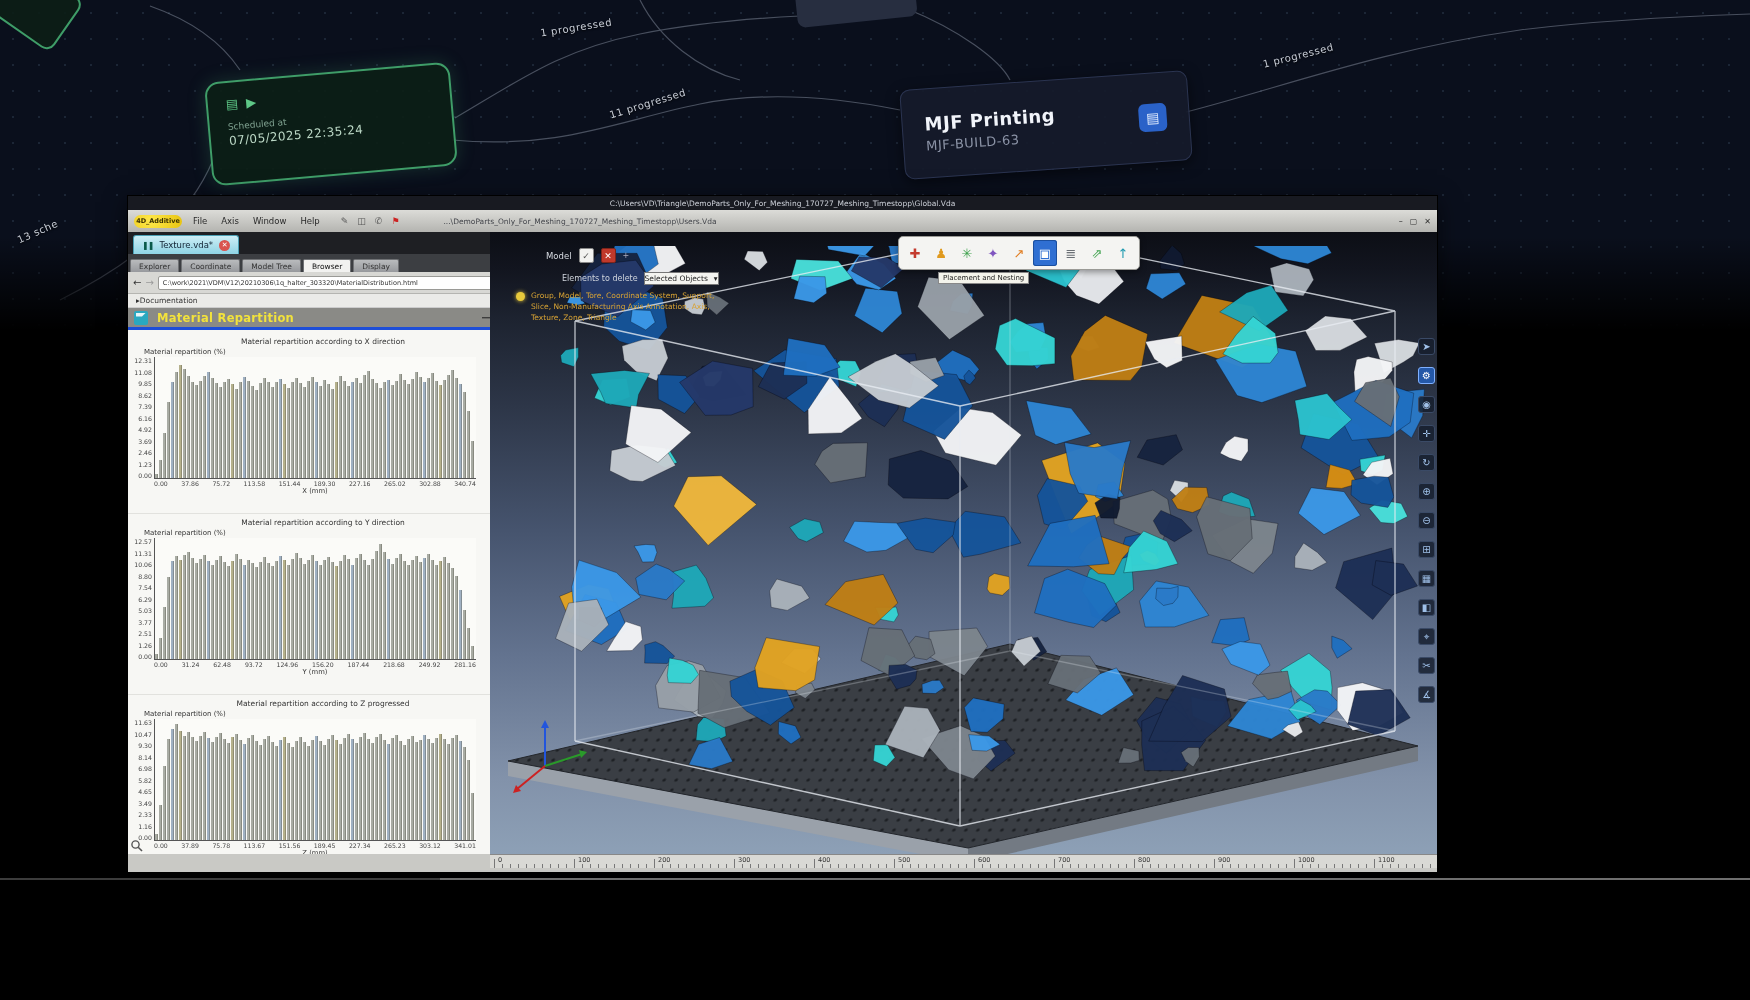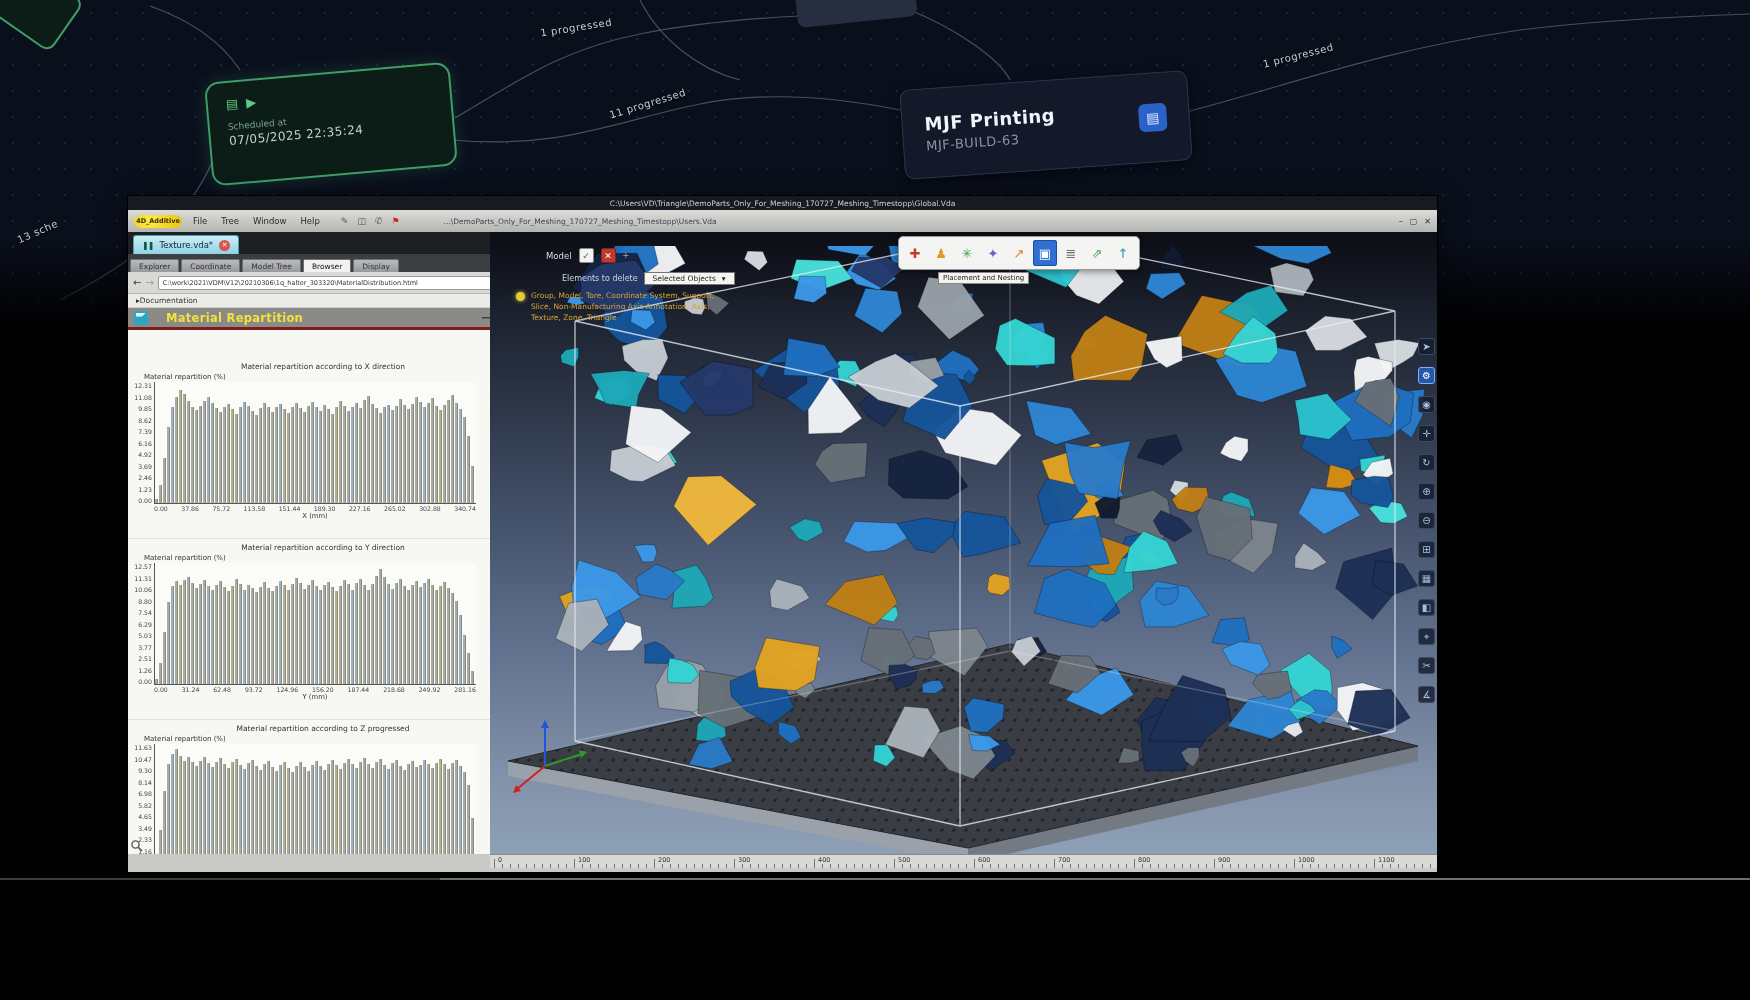--- a/index.html
+++ b/index.html
@@ -73,28 +73,28 @@
   .ptab.active{background:#f2f2f0;color:#111;}
   #browser-bar{height:22px;background:#d8d8d4;display:flex;align-items:center;gap:4px;padding:0 5px;
     border-bottom:1px solid #b5b5b1;}
   #browser-bar .nav{font-size:10px;color:#333;}
   #browser-bar .nav.dis{color:#999;}
   .addr{flex:1;height:14px;font-size:6.5px;color:#333;background:#fff;border:1px solid #9a9a96;
     border-radius:2px;padding:0 4px;font-family:"DejaVu Sans",sans-serif;}
   #doc-row{height:14px;background:#ebebe8;font-size:7.5px;color:#333;display:flex;align-items:center;
     padding:0 8px;border-bottom:1px solid #ccc;}
   #report{flex:1;position:relative;background:#f7f7f4;overflow:hidden;}
-  #report-header{height:22px;background:#8a8a86;border-bottom:3px solid #7f1d1d;display:flex;
-    align-items:center;padding:0 6px;gap:18px;}
+  #report-header{height:22px;background:#8a8a86;border-bottom:3px solid #1d4ed8;display:flex;
+    align-items:center;padding:0 6px;gap:9px;}
   #report-logo{width:14px;height:14px;background:#2aa8c0;border-radius:2px;position:relative;}
   #report-logo:before{content:"";position:absolute;left:2px;top:2px;width:10px;height:4px;background:#e6f6fa;
     clip-path:polygon(0 0,100% 0,60% 100%,0 100%);}
   #report-title{color:#f2e23c;font-size:11.5px;font-weight:bold;letter-spacing:.3px;}
   #ct-logo{margin-left:auto;width:40px;height:16px;opacity:.8;}
-  #charts{position:absolute;left:0;top:25px;right:8px;bottom:0;margin-top:25px;}
+  #charts{position:absolute;left:0;top:25px;right:8px;bottom:0;}
   .chart{height:181px;position:relative;border-bottom:1px solid #e2e2de;}
   .c-title{text-align:center;font-size:7.5px;color:#333;padding-top:4px;}
   .c-ylabel{font-size:7px;color:#333;margin:2px 0 1px 16px;}
   .c-body{display:flex;margin-left:2px;}
   .c-yticks{width:24px;display:flex;flex-direction:column;justify-content:space-between;
     text-align:right;font-size:6.2px;color:#444;height:122px;padding-right:2px;}
   .c-plot{position:relative;width:322px;height:122px;background:#fbfbf8;
     border-left:1px solid #555;border-bottom:1px solid #555;display:flex;align-items:flex-end;}
   .bar{width:3px;margin-right:1px;border-right:1px solid rgba(75,75,62,.35);}
   .c-xticks{margin-left:26px;width:322px;display:flex;justify-content:space-between;
@@ -118,21 +118,21 @@
   #delete-row{position:absolute;left:56px;top:16px;display:flex;align-items:center;gap:7px;}
   #delete-row .dlabel{color:#d9dde4;font-size:8.5px;}
   .sqbtn{width:15px;height:15px;border:1px solid #888;border-radius:2px;display:flex;align-items:center;
     justify-content:center;font-size:9px;}
   #del-check{background:#f2f2f0;color:#555;}
   #del-x{background:#c0392b;color:#fff;border-color:#7e241a;}
   #del-plus{color:#aab;font-size:8px;}
   #elements-row{position:absolute;left:72px;top:40px;display:flex;align-items:center;gap:6px;}
   #elements-row .elabel{color:#cfd4dc;font-size:8px;}
   #elements-dd{background:#f4f4f0;border:1px solid #777;font-size:7.5px;color:#222;
-    padding:1px 8px;display:flex;gap:6px;align-items:center;}
+    padding:1px 0;display:flex;gap:6px;align-items:center;}
   #warning{position:absolute;left:26px;top:58px;display:flex;gap:6px;}
   #warn-dot{width:9px;height:9px;border-radius:5px;background:#e7c93c;margin-top:2px;
     box-shadow:0 0 4px #e7c93c;}
   #warn-lines{font-size:7.5px;color:#d8a334;line-height:11px;}
   #scene{position:absolute;left:0;top:14px;}
   #right-toolbar{position:absolute;right:2px;top:106px;display:flex;flex-direction:column;gap:12px;}
   .rbtn{width:17px;height:17px;background:rgba(22,30,46,.85);border:1px solid #3a4a66;border-radius:3px;
     color:#9fc0e8;font-size:10px;display:flex;align-items:center;justify-content:center;}
   .rbtn.active{background:#2458a8;border-color:#7fb0ff;color:#fff;}
   #ruler{position:absolute;left:362px;top:658px;width:947px;height:14px;background:#d9d9d5;
@@ -196,21 +196,21 @@
   <div id="appwin">
 
     <div id="win-top">
       <span>C:\Users\VD\Triangle\DemoParts_Only_For_Meshing_170727_Meshing_Timestopp\Global.Vda</span>
     </div>
 
     <div id="titlebar">
       <div id="app-logo">4D_Additive</div>
       <div id="menu-items" style="display: flex;">
           <span class="menu-item">File</span>
-          <span class="menu-item">Tree</span>
+          <span class="menu-item">Axis</span>
           <span class="menu-item">Window</span>
           <span class="menu-item">Help</span>
         </div>
       <div id="tb-icons">
         <span>✎</span>
         <span>◫</span>
         <span>✆</span>
         <span class="red">⚑</span>
       </div>
       <div id="doc-path">...\DemoParts_Only_For_Meshing_170727_Meshing_Timestopp\Users.Vda</div>

